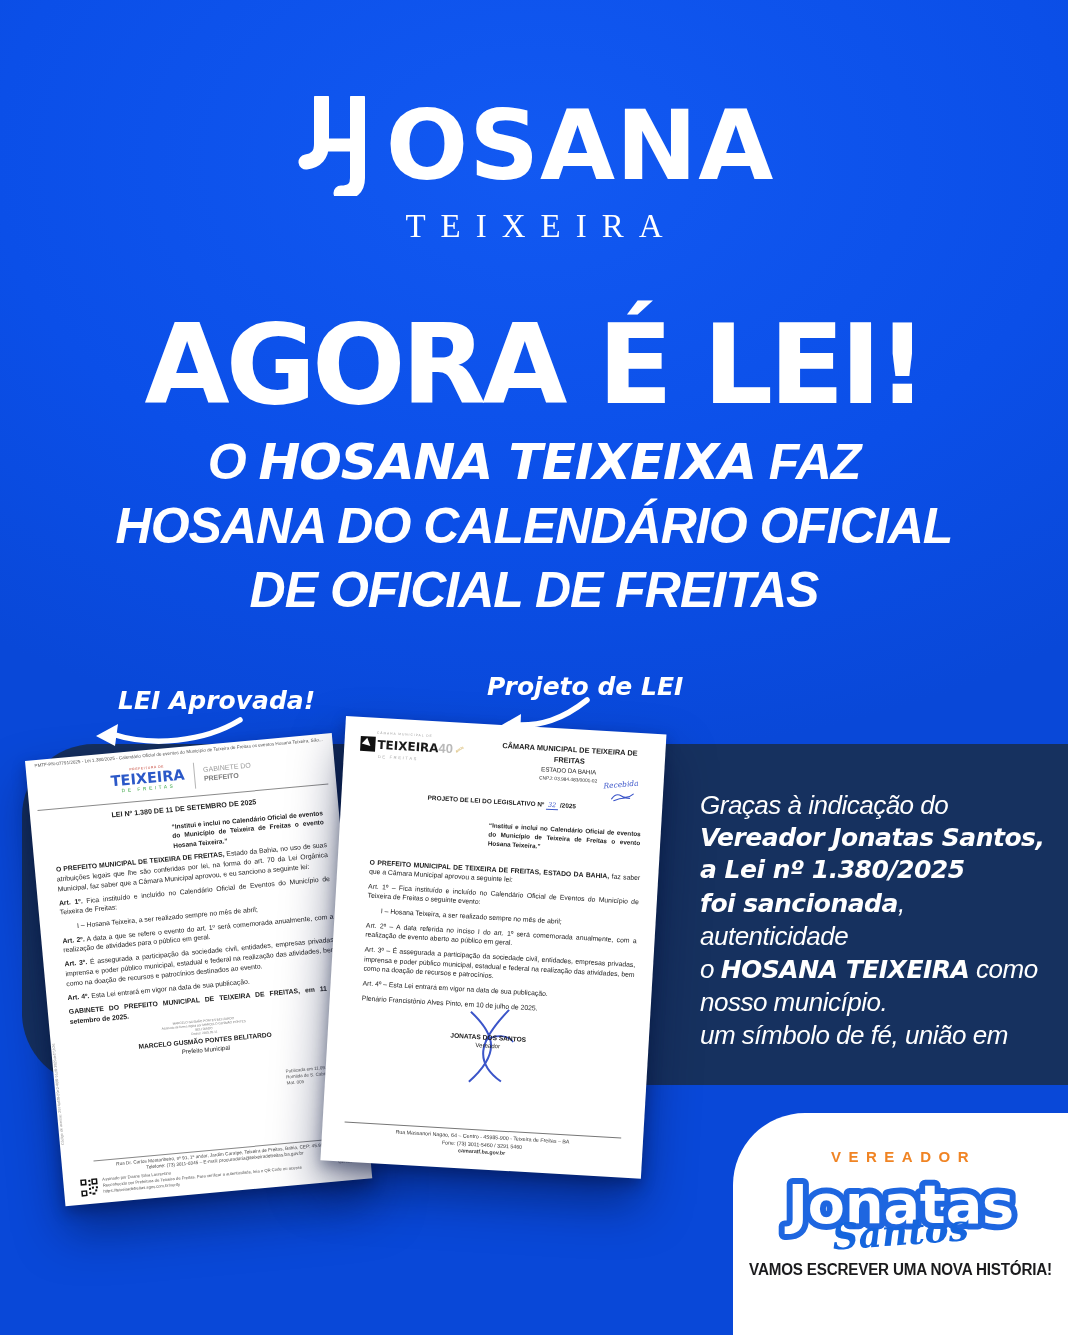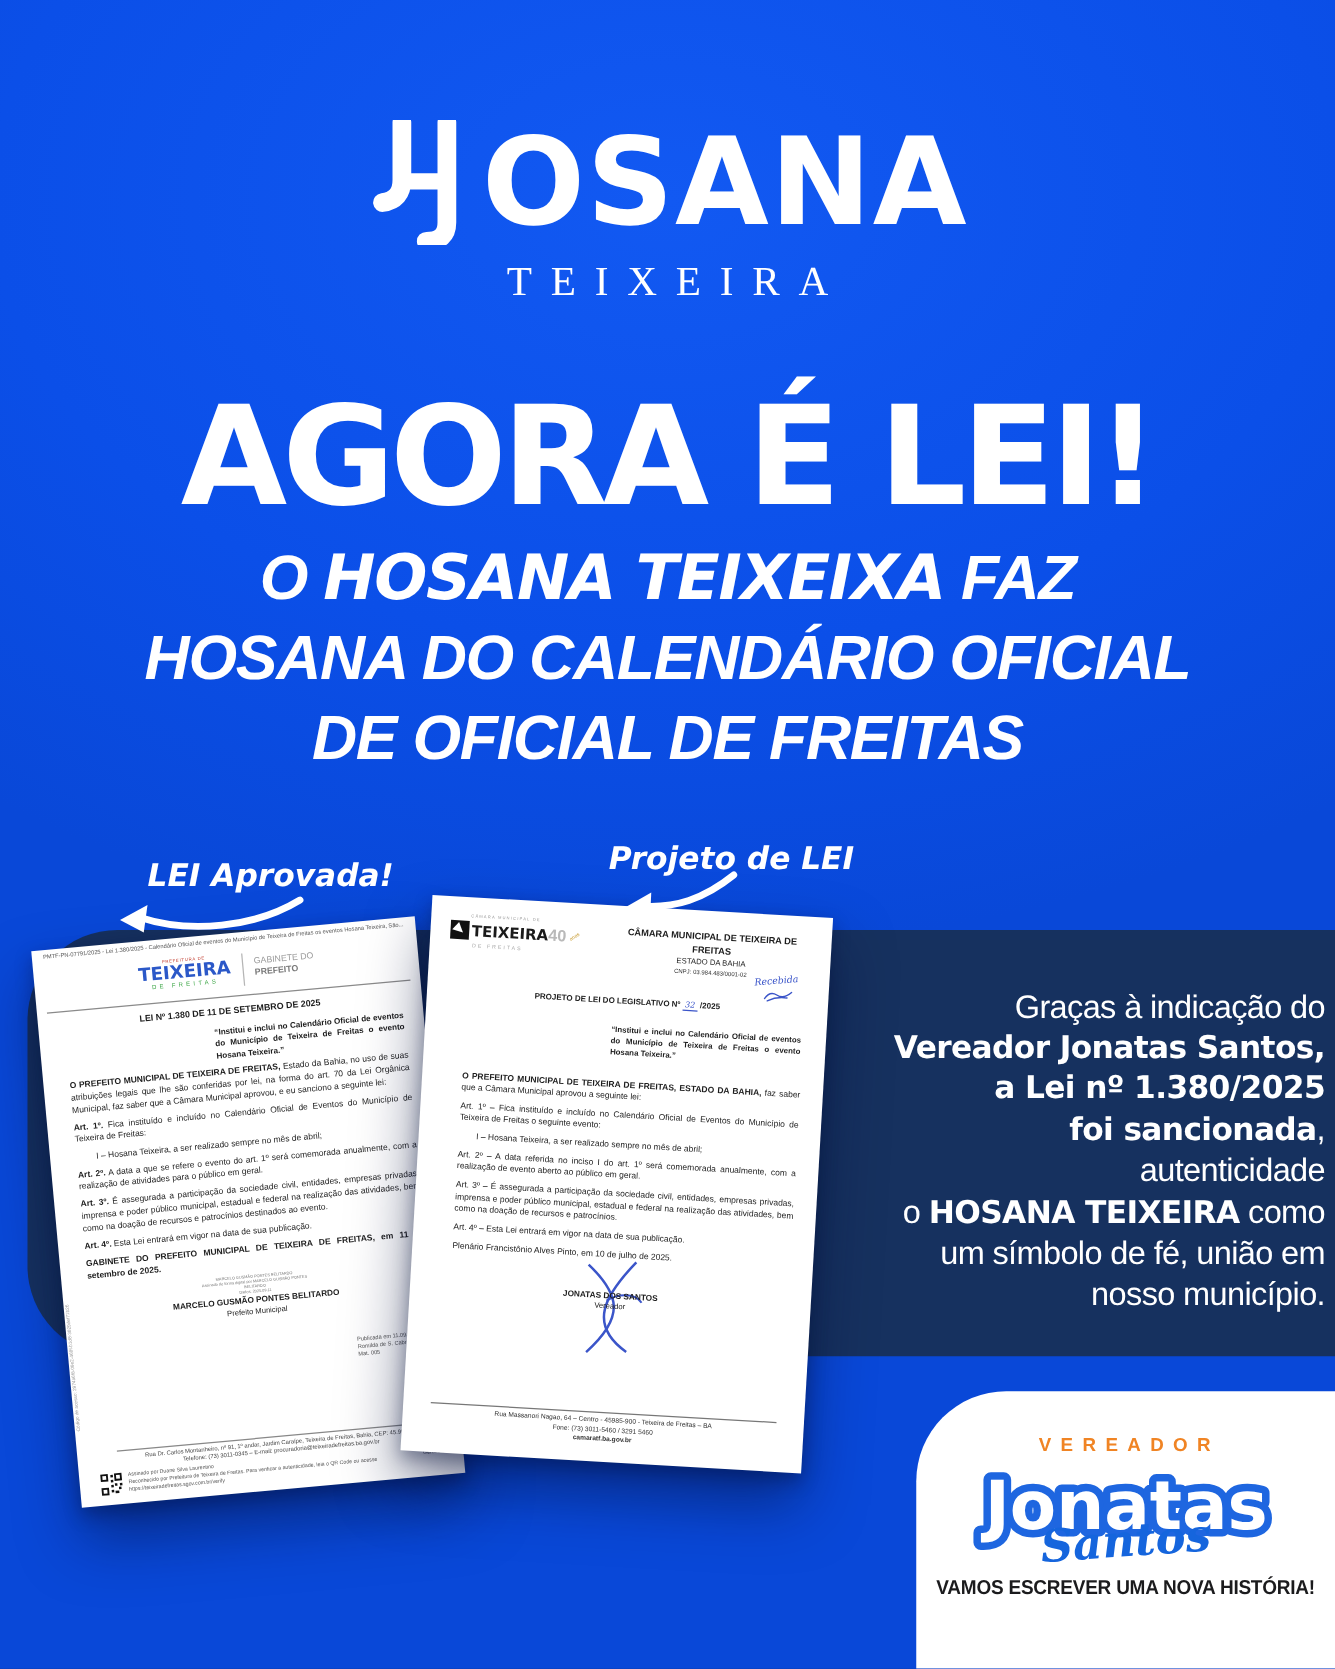--- a/index.html
+++ b/index.html
@@ -37,21 +37,21 @@
   .arrow { position:absolute; z-index:6; }
   .arrow-left  { left:90px;  top:714px; }
   .arrow-right { left:494px; top:694px; }
 
   
   .panel { position:absolute; left:22px; top:744px; width:1046px; height:341px;
     background:#16315f; border-radius:72px 0 0 72px; z-index:1; }
 
   
   .message { position:absolute; left:700px; top:789px; width:360px; z-index:2;
-    color:#fff; font-size:26px; line-height:32.5px; letter-spacing:-0.5px;text-align:right; }
+    color:#fff; font-style:italic; font-size:26px; line-height:32.5px; letter-spacing:-0.5px; }
   .message .line { white-space:nowrap; }
   .message .b { font-family:"DejaVu Sans", sans-serif; font-weight:bold; font-size:25px; }
 
   
   .paper { position:absolute; background:#fff; box-shadow:0 26px 48px rgba(4,14,55,.5), 0 6px 14px rgba(4,14,55,.35); }
   .paper-left  { left:25px;  top:761px; width:308px; height:447px;
     transform:rotate(-5.2deg); transform-origin:0 0; z-index:2; }
   .paper-right { left:346px; top:716px; width:321px; height:445px;
     transform:rotate(3.3deg); transform-origin:0 0; z-index:3; }
   .doc { position:relative; width:100%; height:100%; overflow:hidden; color:#1d1d1d;
@@ -313,22 +313,22 @@
     </div>
   </div>
 
   <div class="message">
     <div class="line">Graças à indicação do</div>
     <div class="line b">Vereador Jonatas Santos,</div>
     <div class="line b">a Lei nº 1.380/2025</div>
     <div class="line"><span class="b">foi sancionada</span><span>,</span></div>
     <div class="line">autenticidade</div>
     <div class="line"><span>o </span><span class="b">HOSANA TEIXEIRA</span><span> como</span></div>
+    <div class="line">nosso município.</div>
     <div class="line">um símbolo de fé, união em</div>
-    <div class="line">nosso município.</div>
   </div>
 
   <div class="card">
     <div class="card-ver">VEREADOR</div>
     <div class="card-name">
       <svg width="320" height="92" viewBox="0 0 320 92">
         <text x="160" y="62" text-anchor="middle" font-family="DejaVu Sans, sans-serif" font-weight="bold" font-size="54" stroke="#1e66e0" stroke-width="12" paint-order="stroke" fill="#ffffff" stroke-linejoin="round">Jonatas</text>
       </svg>
     </div>
     <div class="card-script">Santos</div>

